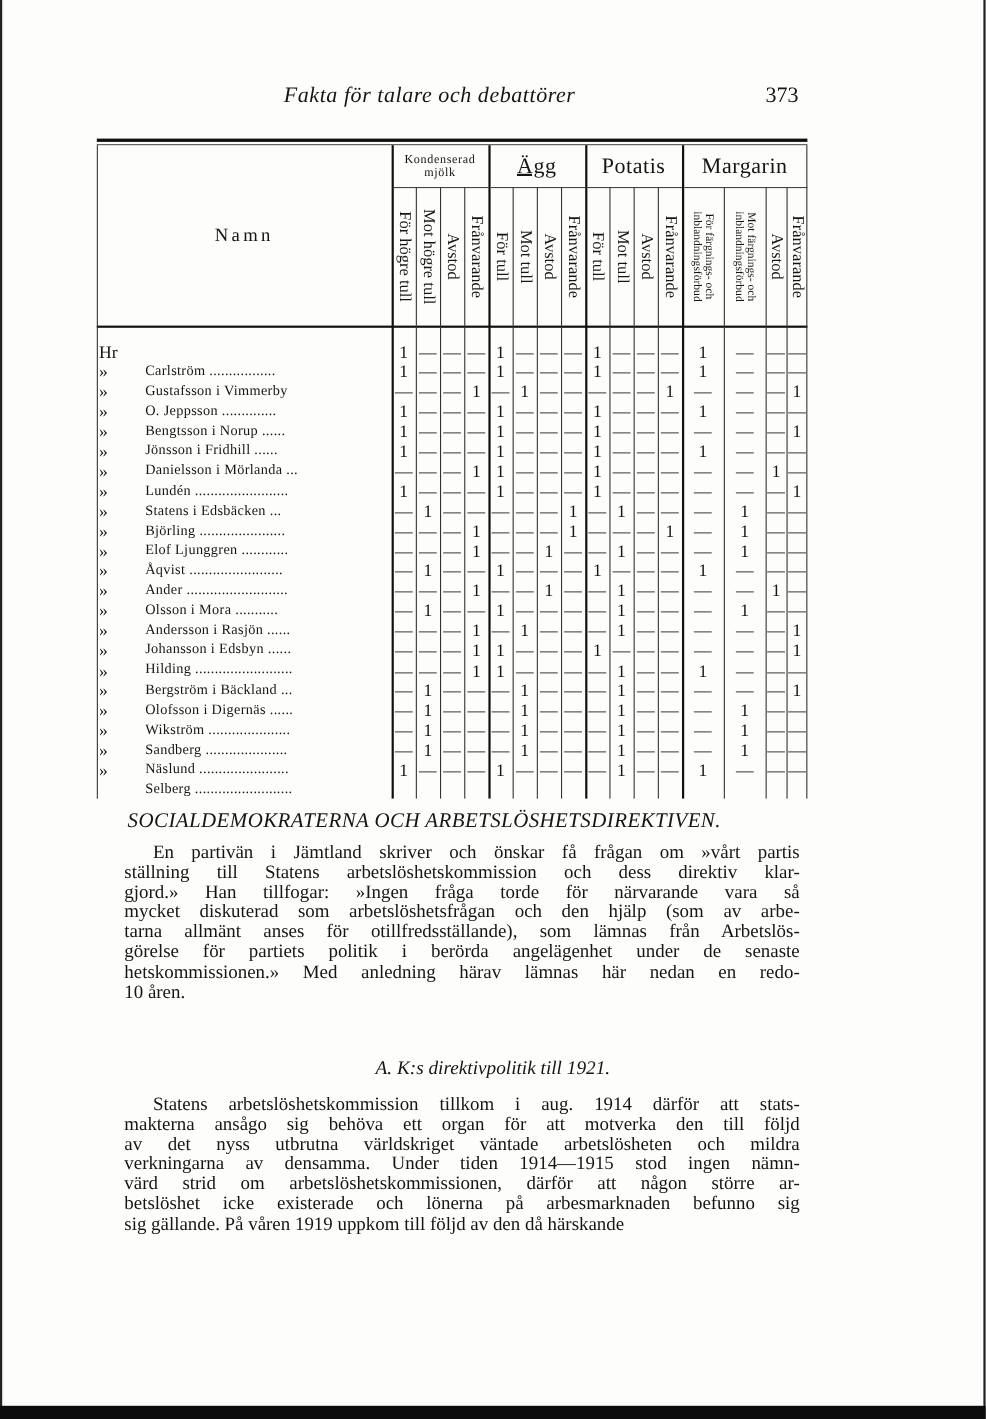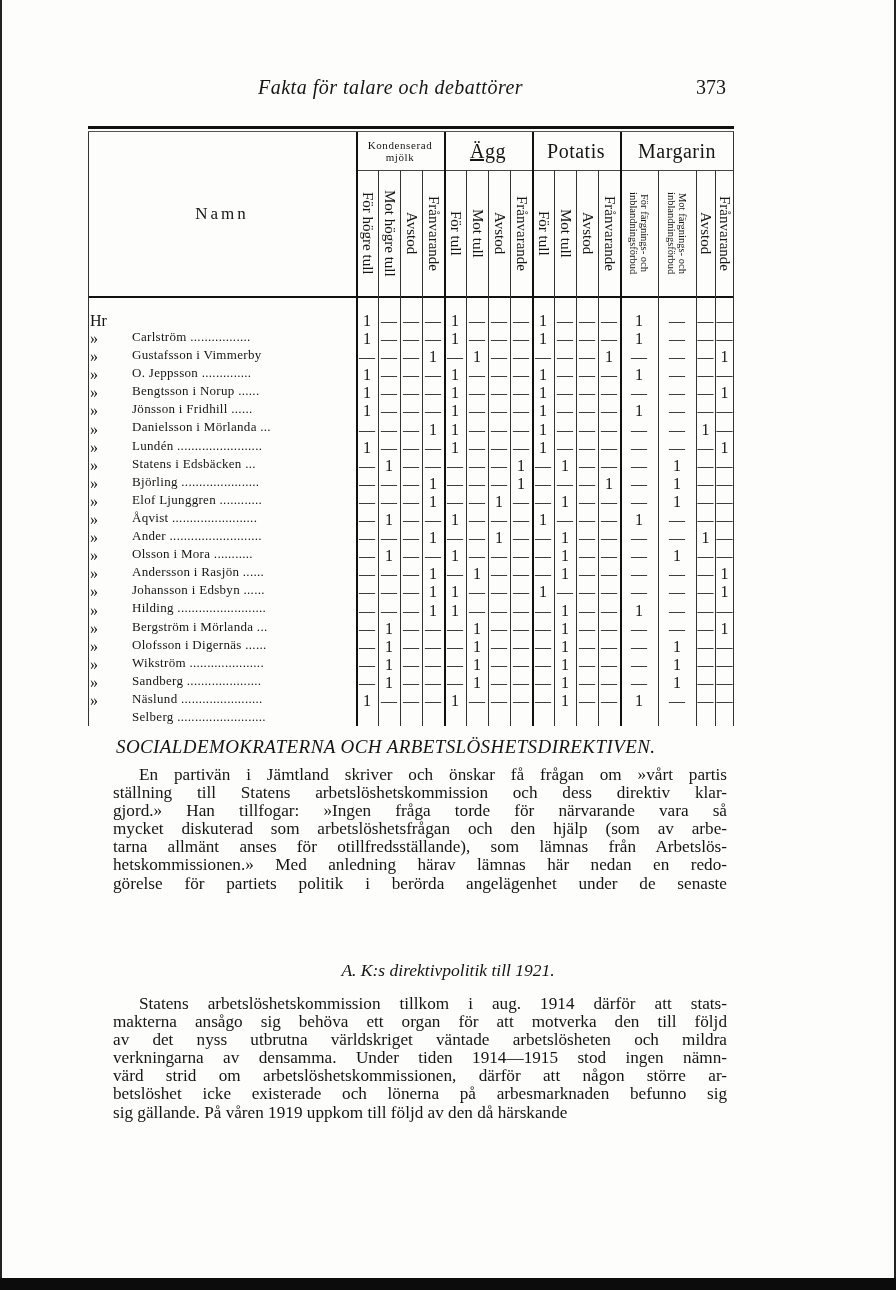--- a/index.html
+++ b/index.html
@@ -412,21 +412,21 @@
         <div class="cell" style="left: 466px; width: 22px;">—</div>
         <div class="cell" style="left: 488px; width: 22px;">—</div>
         <div class="cell" style="left: 510px; width: 22px;">—</div>
         <div class="cell" style="left: 532px; width: 38px;">—</div>
         <div class="cell" style="left: 570px; width: 38px;">—</div>
         <div class="cell" style="left: 608px; width: 19px;">—</div>
         <div class="cell" style="left: 627px; width: 19px;">1</div>
       </div>
       <div class="row">
         <div class="title">»</div>
-        <div class="name">Bergström i Mörlanda ...</div>
+        <div class="name">Bergström i Bäckland ...</div>
         <div class="cell" style="left: 268px; width: 22px;">—</div>
         <div class="cell" style="left: 290px; width: 22px;">—</div>
         <div class="cell" style="left: 312px; width: 22px;">—</div>
         <div class="cell" style="left: 334px; width: 22px;">1</div>
         <div class="cell" style="left: 356px; width: 22px;">1</div>
         <div class="cell" style="left: 378px; width: 22px;">—</div>
         <div class="cell" style="left: 400px; width: 22px;">—</div>
         <div class="cell" style="left: 422px; width: 22px;">—</div>
         <div class="cell" style="left: 444px; width: 22px;">—</div>
         <div class="cell" style="left: 466px; width: 22px;">1</div>
@@ -614,22 +614,23 @@
     <div class="vline" style="left: 645px; top: 6px; height: 594px;"></div>
   </div>
 
 <div class="section-title">SOCIALDEMOKRATERNA OCH ARBETSLÖSHETSDIREKTIVEN.</div>
 <div class="para" id="para1" style="top:766px;">
     <span class="ln indent">En partivän i Jämtland skriver och önskar få frågan om »vårt partis</span>
     <span class="ln">ställning till Statens arbetslöshetskommission och dess direktiv klar-</span>
     <span class="ln">gjord.» Han tillfogar: »Ingen fråga torde för närvarande vara så</span>
     <span class="ln">mycket diskuterad som arbetslöshetsfrågan och den hjälp (som av arbe-</span>
     <span class="ln">tarna allmänt anses för otillfredsställande), som lämnas från Arbetslös-</span>
+    <span class="ln">görelse för partiets politik i berörda angelägenhet under de senaste</span>
     <span class="ln">hetskommissionen.» Med anledning härav lämnas här nedan en redo-</span>
-    <span class="ln">görelse för partiets politik i berörda angelägenhet under de senaste</span>
+    <span class="ln last">10 åren.</span>
   </div>
 <div class="subsection-title">A. K:s direktivpolitik till 1921.</div>
 <div class="para" id="para2" style="top:995px;">
     <span class="ln indent">Statens arbetslöshetskommission tillkom i aug. 1914 därför att stats-</span>
     <span class="ln">makterna ansågo sig behöva ett organ för att motverka den till följd</span>
     <span class="ln">av det nyss utbrutna världskriget väntade arbetslösheten och mildra</span>
     <span class="ln">verkningarna av densamma. Under tiden 1914—1915 stod ingen nämn-</span>
     <span class="ln">värd strid om arbetslöshetskommissionen, därför att någon större ar-</span>
     <span class="ln">betslöshet icke existerade och lönerna på arbesmarknaden befunno sig</span>
     <span class="ln last">sig gällande. På våren 1919 uppkom till följd av den då härskande</span>

